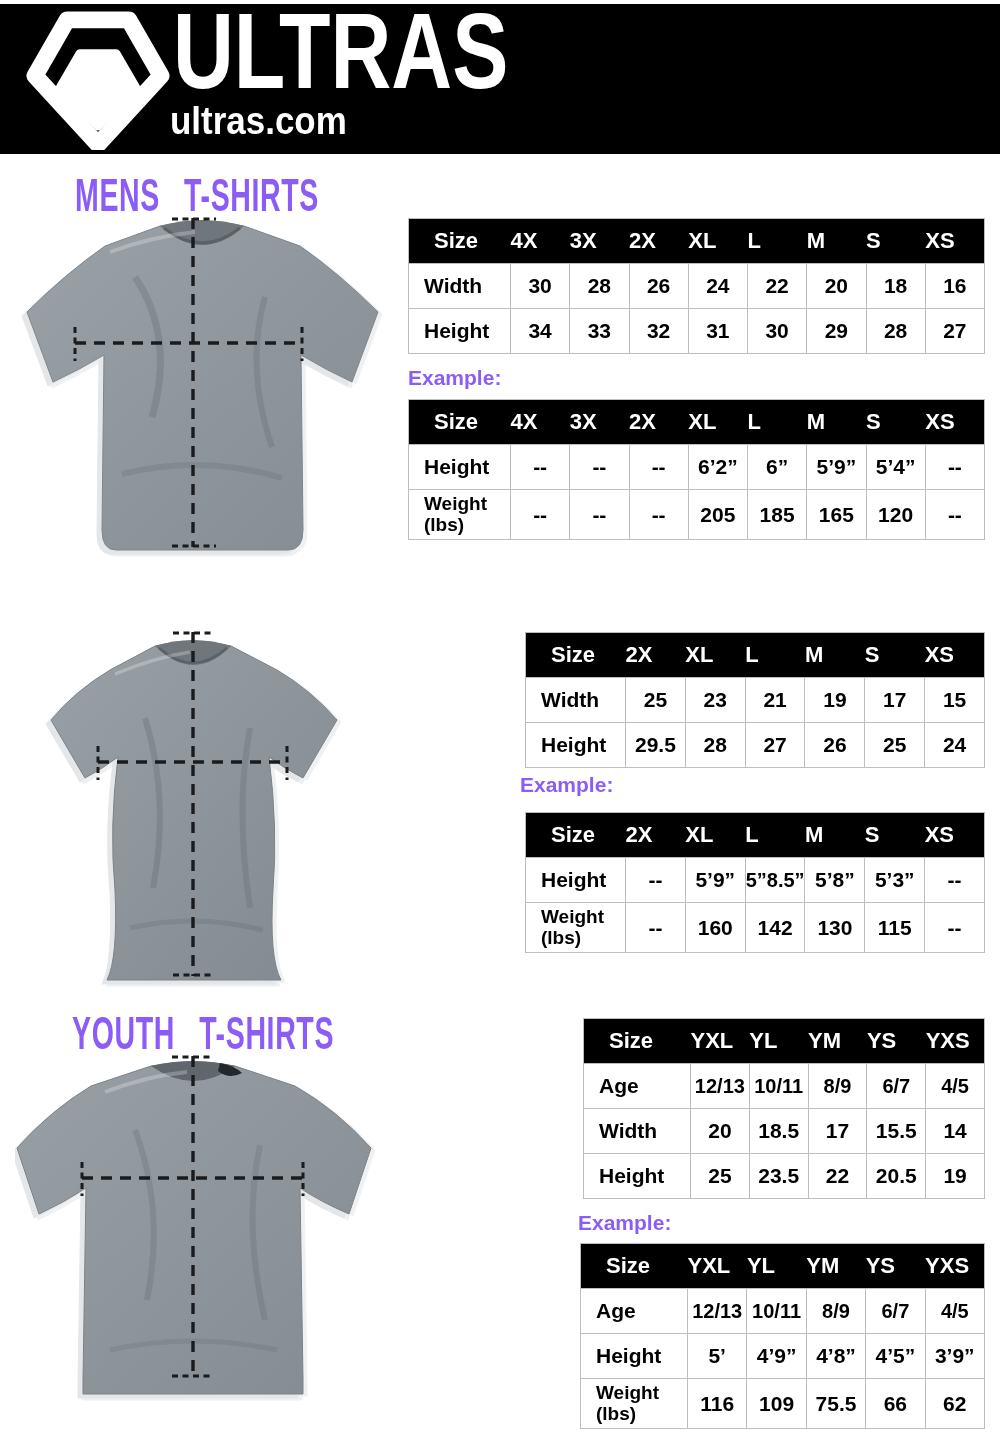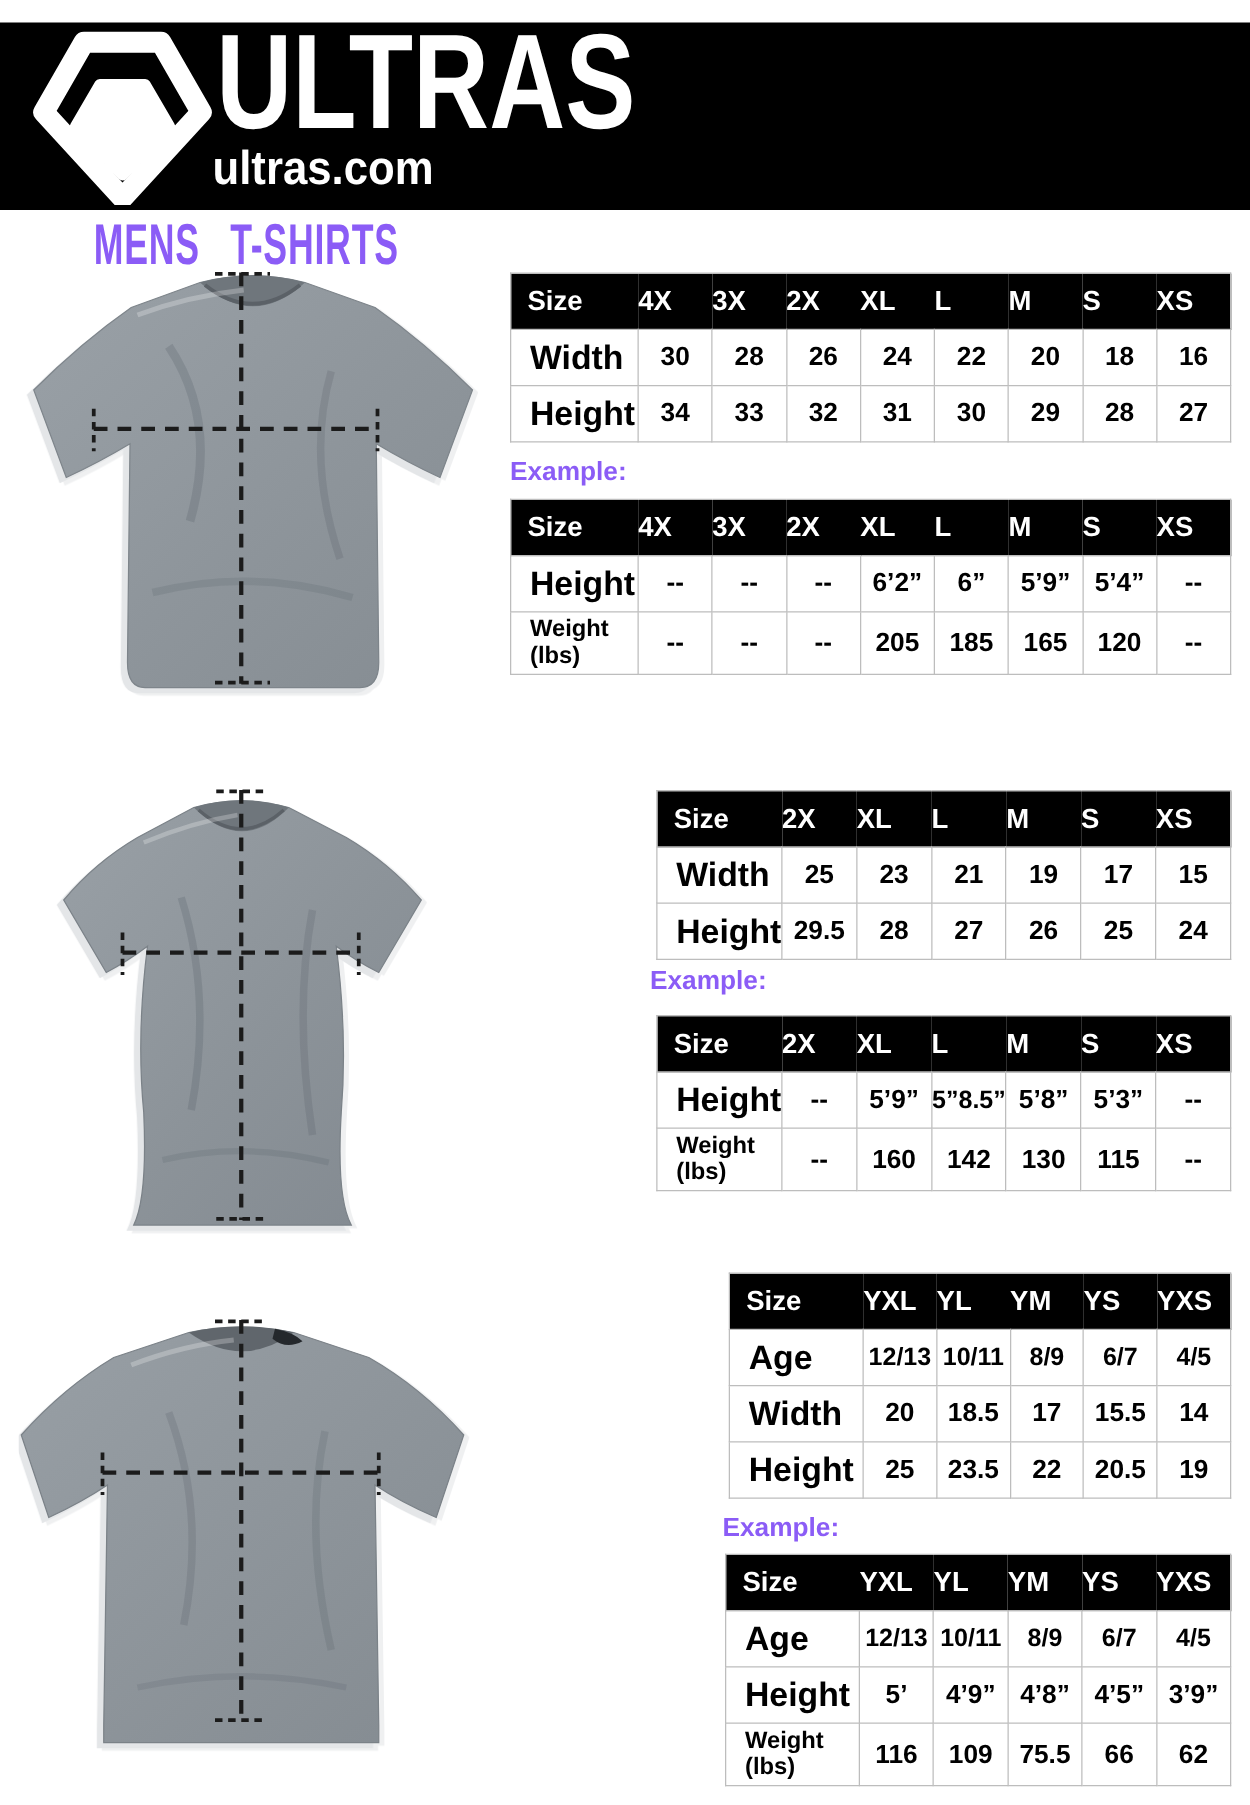--- a/index.html
+++ b/index.html
@@ -3,21 +3,21 @@
 <meta charset="utf-8">
 <style>
   * { margin:0; padding:0; box-sizing:border-box; }
   html,body { background:#ffffff; }
   .canvas {
     position:relative; width:1000px; height:1444px; background:#ffffff;
     font-family:"Liberation Sans", sans-serif; overflow:hidden;
   }
 
   
-  .site-header { position:absolute; left:0; top:18px; width:1000px; height:150px; background:#000; }
+  .site-header { position:absolute; left:0; top:4px; width:1000px; height:150px; background:#000; }
   .logo-box { position:absolute; left:25px; top:6px; width:146px; height:140px; }
   .brand-name {
     position:absolute; left:173px; top:-14px; color:#fff; font-weight:bold;
     font-size:108px; line-height:122px; letter-spacing:0px;
     transform:scaleX(0.78); transform-origin:left top; white-space:nowrap;
   }
   .brand-domain {
     position:absolute; left:170px; top:98px; color:#fff; font-weight:bold;
     font-size:38px; line-height:38px; transform:scaleX(0.92); transform-origin:left top;
   }
@@ -54,28 +54,28 @@
   .example-label { position:absolute; font-size:21px; font-weight:bold; color:#8b5cf6; }
 
   table.size-table {
     border-collapse:collapse; table-layout:fixed; width:100%;
     border:1px solid #bdbdbd;
   }
   table.size-table thead th {
     background:#000; color:#fff; font-weight:bold; font-size:22px;
     height:45px; text-align:left; border:none;
   }
-  table.size-table thead th.label-col { text-align:left; padding-left:13px; }
+  table.size-table thead th.label-col { text-align:left; padding-left:25px; }
   table.size-table tbody tr { height:45px; }
   table.size-table tbody tr.tall { height:50px; }
   table.size-table tbody th, table.size-table tbody td {
     border:1px solid #bdbdbd; background:#fff; color:#000;
   }
   table.size-table tbody th.row-label {
-    text-align:left; padding-left:15px; font-weight:bold; font-size:27px;
+    text-align:left; padding-left:15px; font-weight:bold; font-size:21px;
     white-space:pre-line; line-height:1.06;
   }
   table.size-table tbody tr.tall th.row-label { font-size:19px; }
   table.size-table tbody td { text-align:center; font-weight:bold; font-size:21px; }
   table.size-table tbody td.small { font-size:20px; }
 
   #mens-t1 .label-col, #mens-t2 .label-col { width:102px; }
   #womens-t1 .label-col, #womens-t2 .label-col { width:100px; }
   #youth-t1 .label-col, #youth-t2 .label-col { width:107px; }
 
@@ -309,20 +309,21 @@
             <td>160</td>
             <td>142</td>
             <td>130</td>
             <td>115</td>
             <td>--</td>
           </tr>
         </tbody>
       </table>
   </div>
 
+  <h2 class="section-title" id="title-youth"><span class="st-inner">YOUTH T-SHIRTS</span></h2>
 
   <div class="shirt-box" id="shirt-youth-box">
     <svg viewBox="0 0 380 370" width="380" height="370">
       <defs>
         <linearGradient id="gradY" x1="0" y1="0" x2="1" y2="1">
           <stop offset="0" stop-color="#989fa5"></stop>
           <stop offset="0.55" stop-color="#8d949a"></stop>
           <stop offset="1" stop-color="#848b91"></stop>
         </linearGradient>
       </defs>

